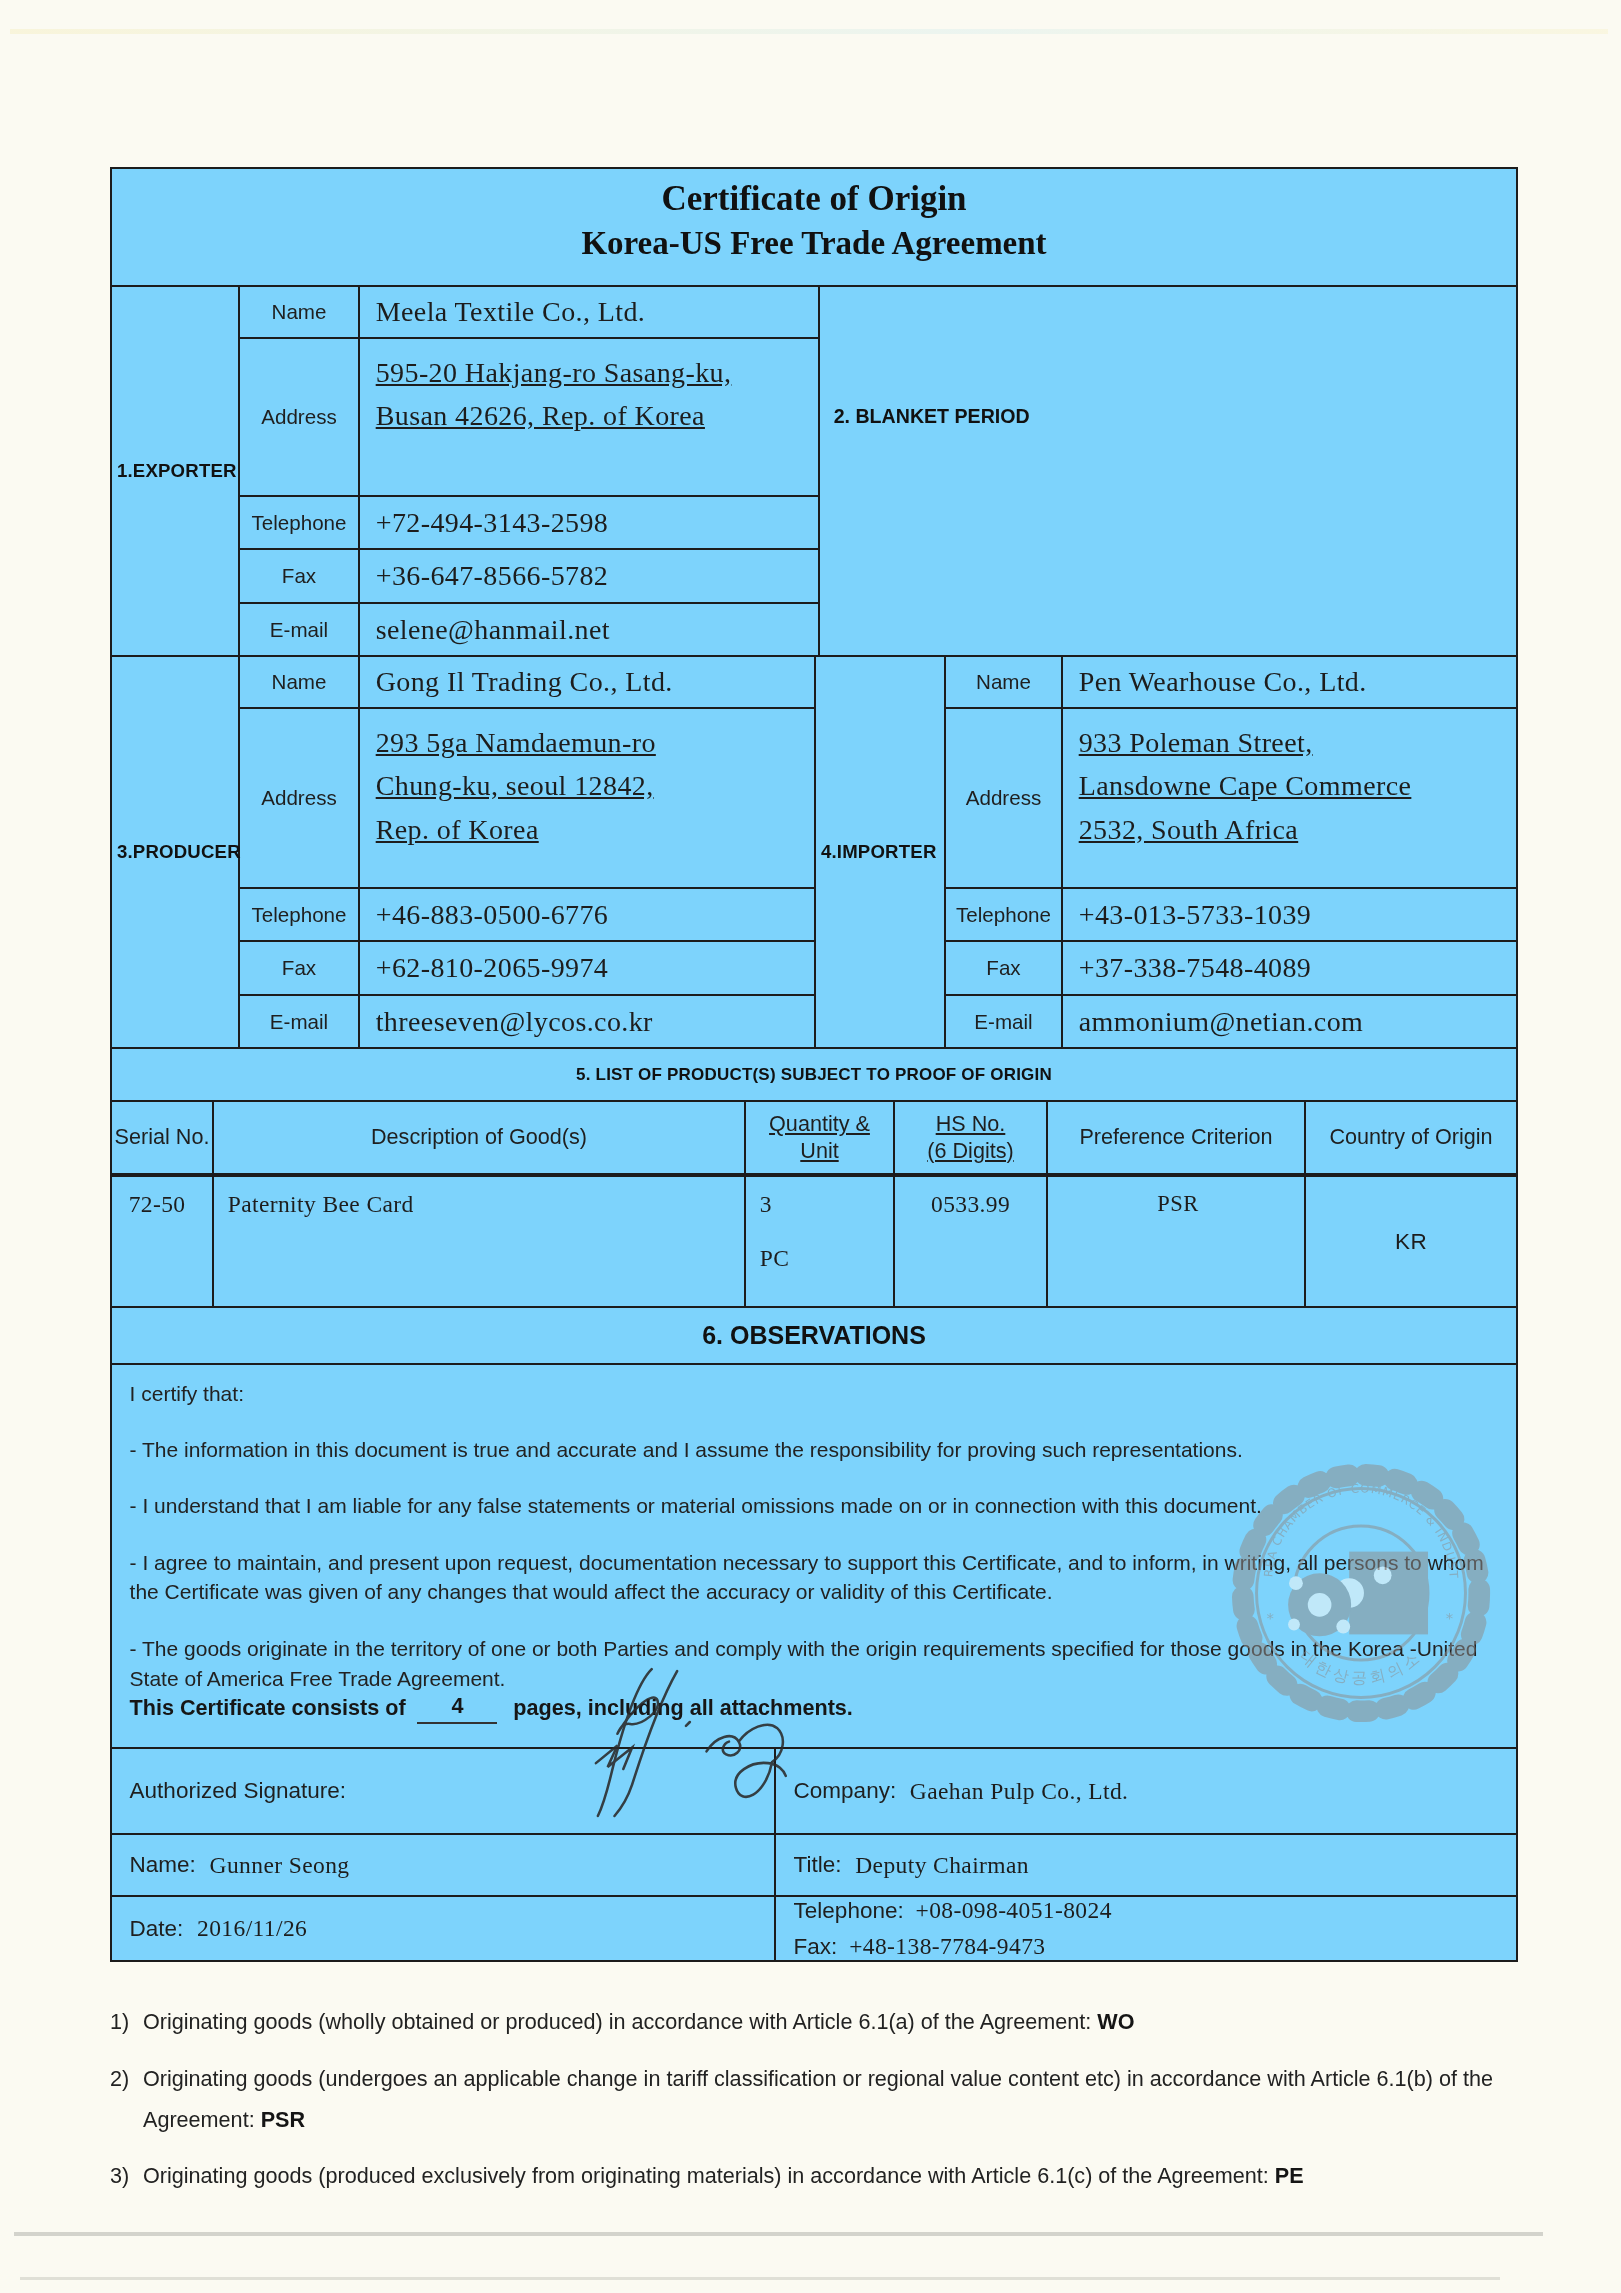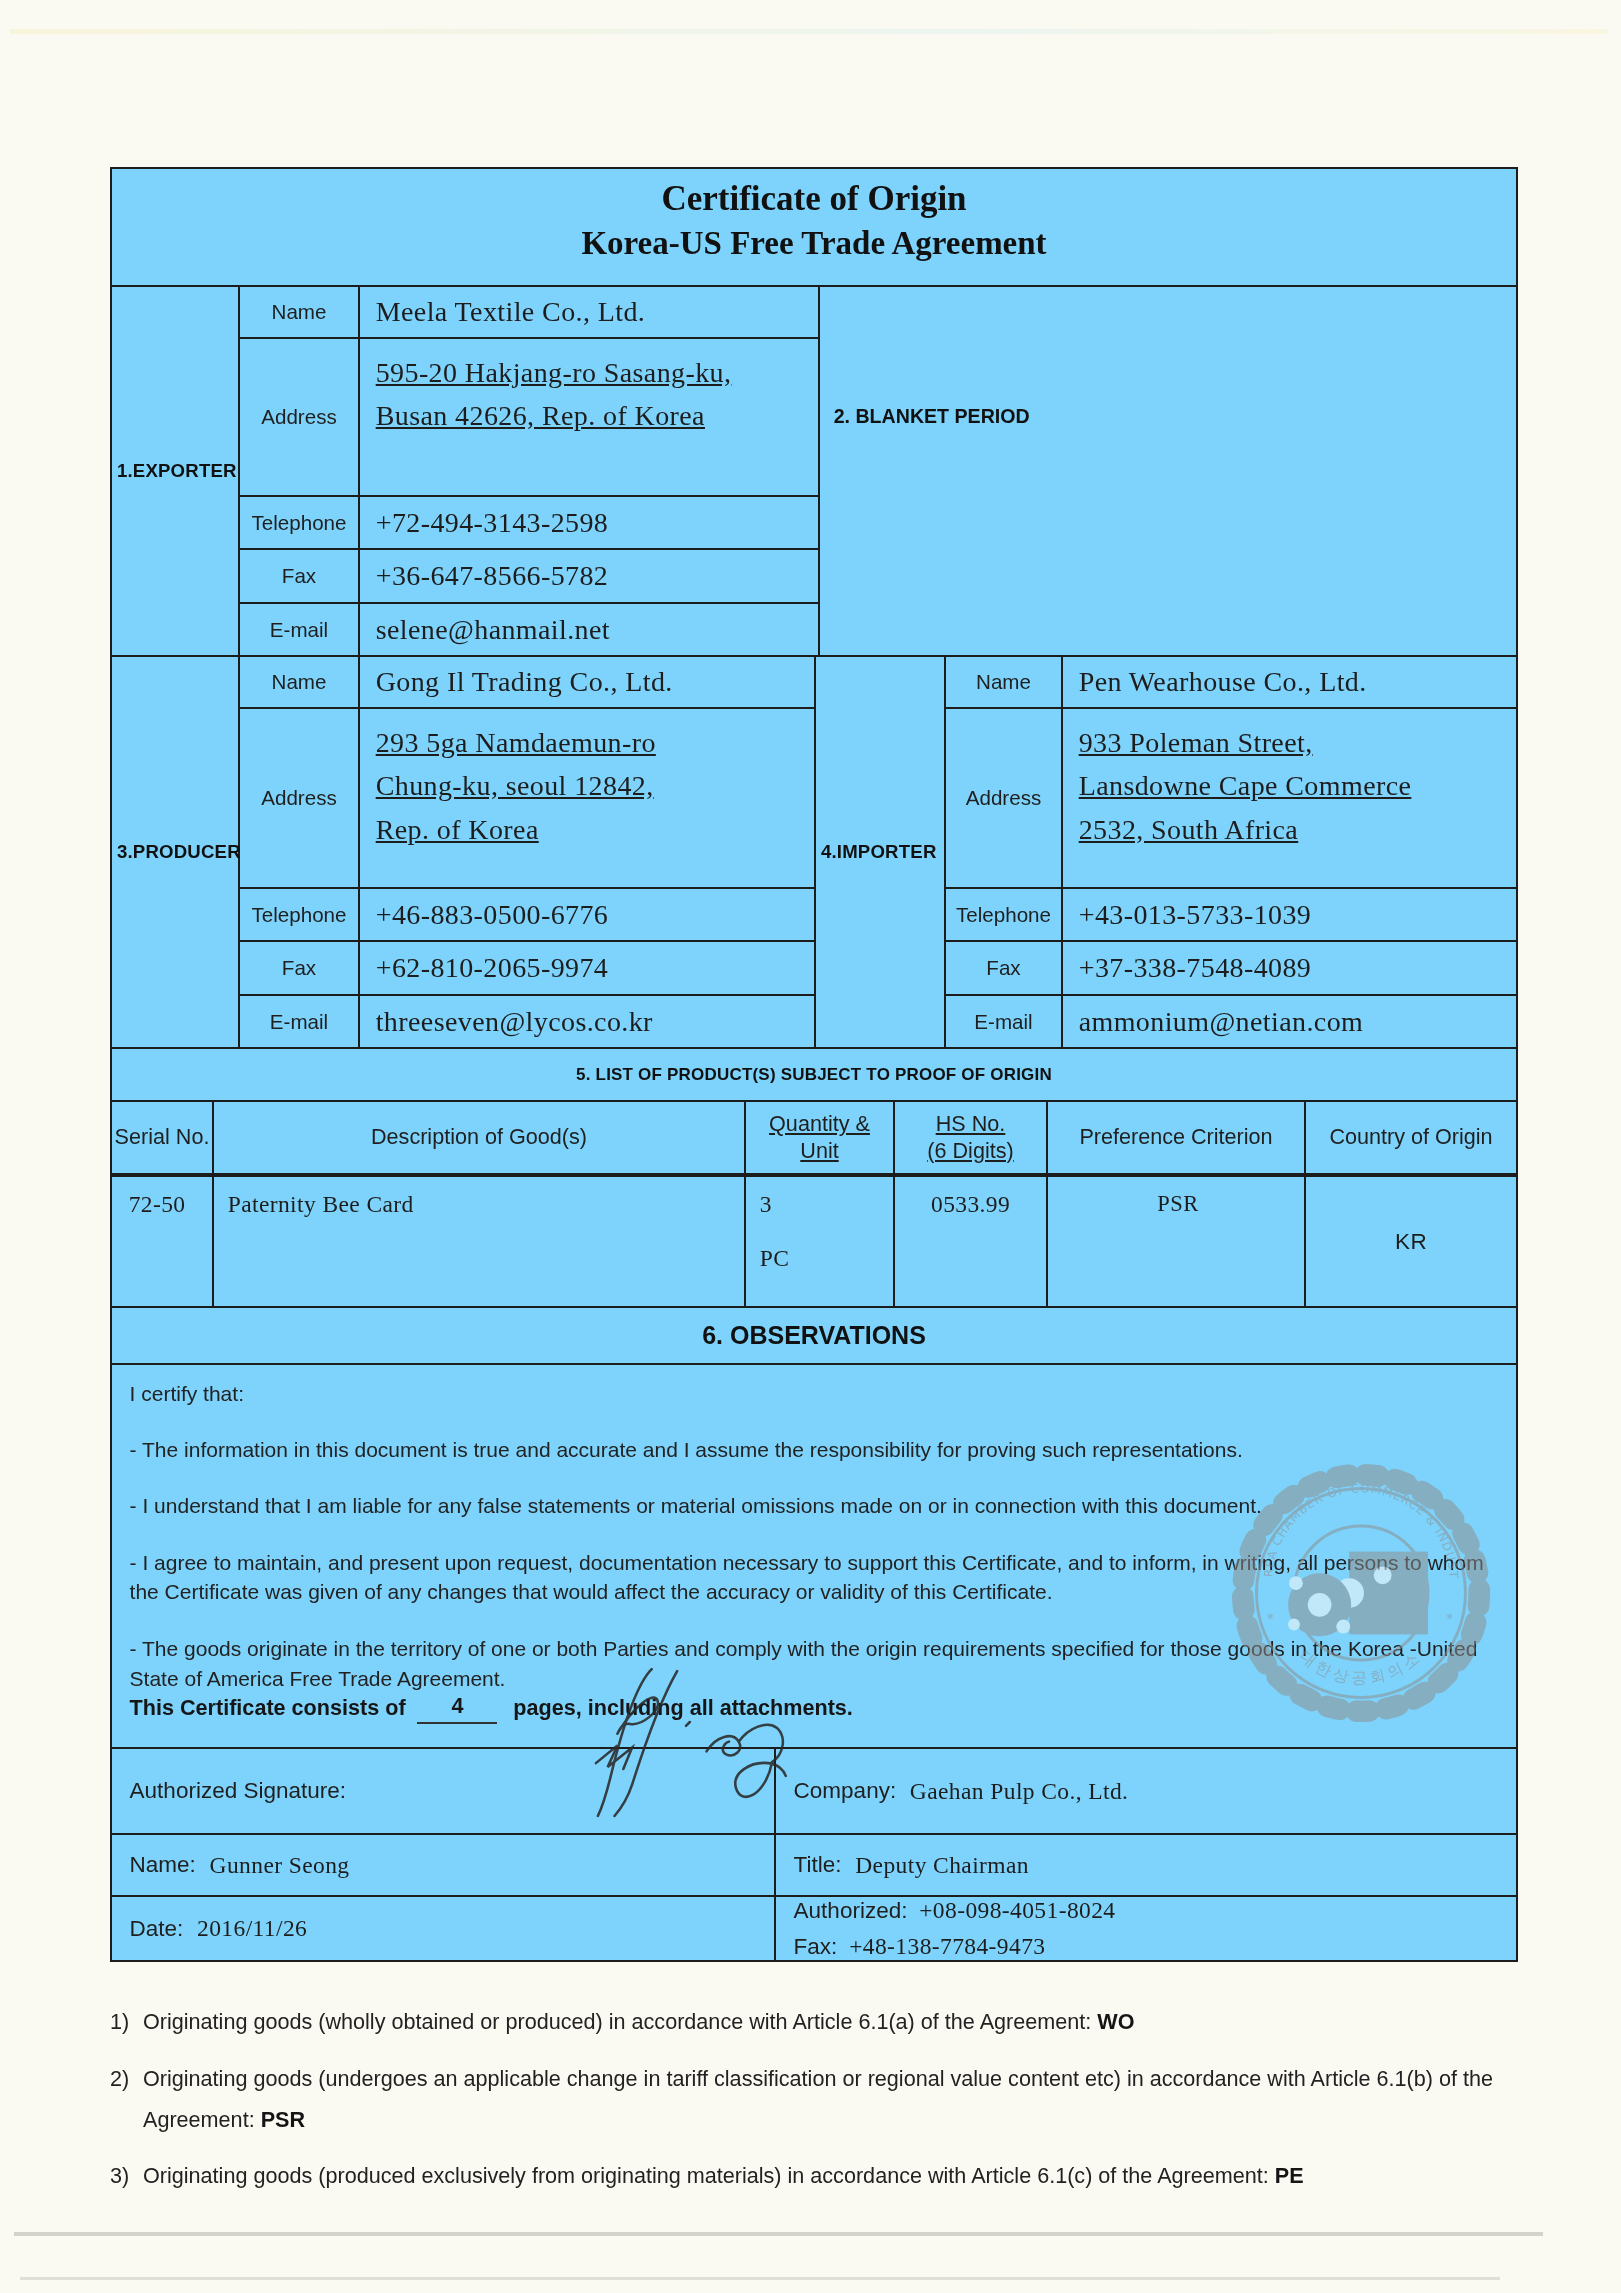--- a/index.html
+++ b/index.html
@@ -253,21 +253,21 @@
       <div class="cell r2">
         <span class="lab">Title:</span>
         <span class="val">Deputy Chairman</span>
       </div>
       <div class="cell r3 last">
         <span class="lab">Date:</span>
         <span class="val">2016/11/26</span>
       </div>
       <div class="cell r3 last stack">
         <span class="line">
-          <span class="lab">Authorized:</span>
+          <span class="lab">Telephone:</span>
           <span class="val">+08-098-4051-8024</span>
         </span>
         <span class="line">
           <span class="lab">Fax:</span>
           <span class="val">+48-138-7784-9473</span>
         </span>
       </div>
     </div>
   </div>
 

